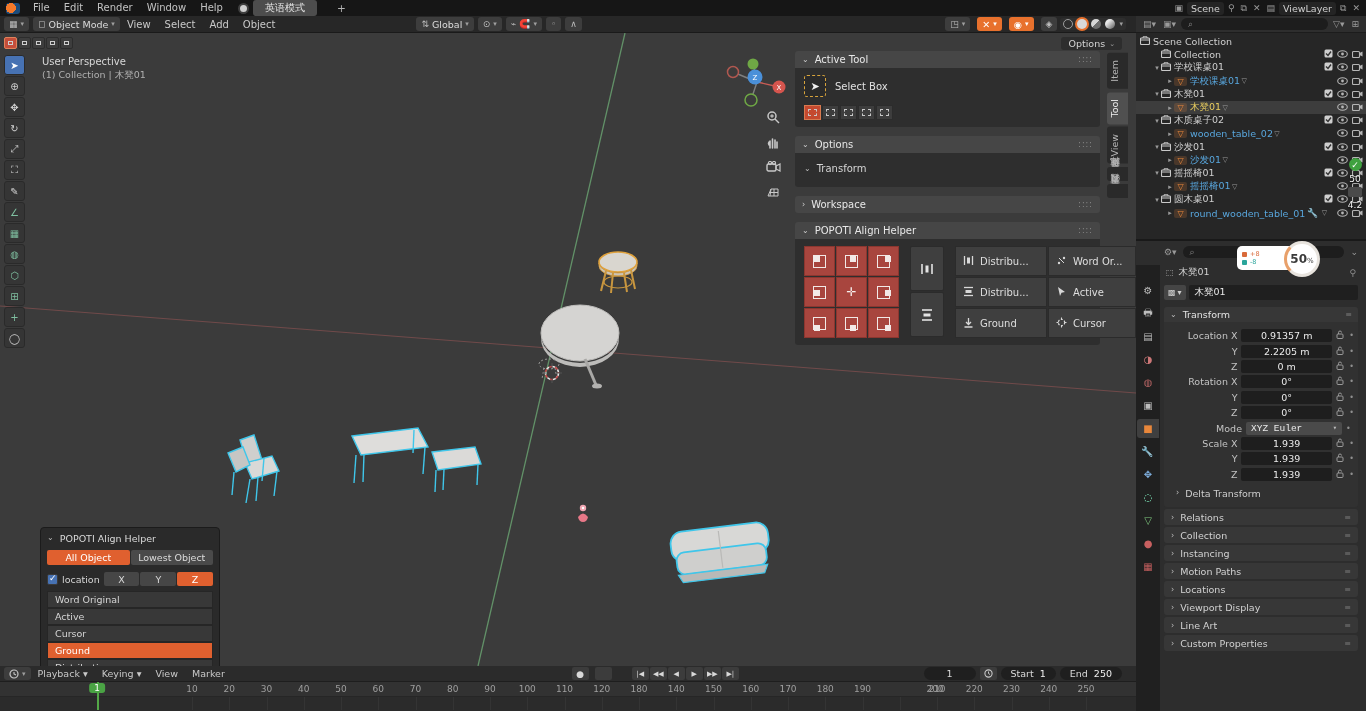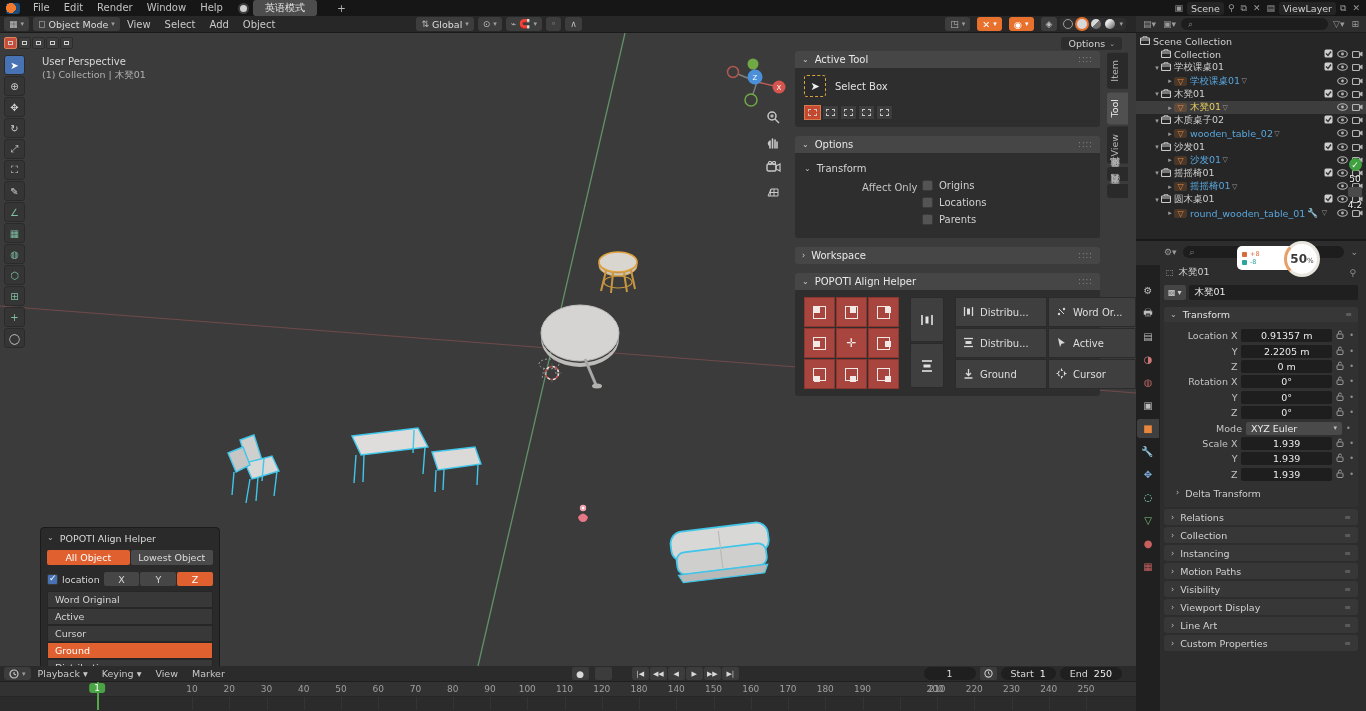--- a/index.html
+++ b/index.html
@@ -131,21 +131,21 @@
   .crumb .pin { margin-left:auto; color:#8f8f8f; font-size:9px; }
   .name-row { display:flex; gap:3px; margin:3px 0 7px; }
   .mini-drop { background:#454545; border-radius:2px; height:15px; display:flex; align-items:center; gap:2px; padding:0 4px; font-size:8px; color:#cfcfcf; }
   .name-field { flex:1; background:#1f1f1f; border-radius:2px; height:15px; display:flex; align-items:center; padding:0 6px; color:#e8e8e8; font-size:9.5px; }
   .p-hdr { background:#373737; border-radius:3px 3px 0 0; height:15px; display:flex; align-items:center; gap:6px; padding:0 6px; color:#e2e2e2; font-size:9.5px; }
   .p-hdr .grip { margin-left:auto; color:#7f7f7f; font-size:8px; }
   .p-body { background:#313131; border-radius:0 0 3px 3px; padding:6px 4px 6px 0; }
   .t-row { display:flex; align-items:center; height:15.4px; gap:4px; }
   .t-lab { width:78px; text-align:right; color:#c3c3c3; font-size:9.5px; }
   .t-field { width:96px; background:#1e1e1e; border-radius:2px; height:13px; display:flex; align-items:center; justify-content:center; color:#eaeaea; font-size:9.5px; }
-  .t-drop { width:96px; background:#4a4a4a; border-radius:2px; height:13px; display:flex; align-items:center; padding:0 5px; color:#eaeaea; font-size:9.5px; }
+  .t-drop { width:96px; background:#4a4a4a; border-radius:2px; height:13px; display:flex; align-items:center; padding:0 5px; color:#eaeaea; font-size:9.5px;font-family:Liberation Mono, monospace; }
   .t-drop .v { margin-left:auto; font-size:7px; color:#bdbdbd; }
   .lockico { color:#9a9a9a; font-size:8px; width:10px; }
   .dot { color:#8f8f8f; font-size:8px; }
   .delta { display:flex; gap:6px; color:#cdcdcd; padding:6px 0 2px 12px; font-size:9.5px; }
   .c-sec { background:#373737; border-radius:3px; height:15.5px; display:flex; align-items:center; gap:6px; padding:0 7px; margin-top:2.5px; color:#d2d2d2; font-size:9.5px; }
   .c-sec .grip { margin-left:auto; color:#7c7c7c; font-size:8px; }
   .car8 { font-size:8px; color:#bdbdbd; }
   
   #timeline { position:absolute; left:0; top:666px; width:1136px; height:45px; background:#2b2b2b; z-index:40; }
   #tl-header { height:16px; background:#2b2b2b; border-bottom:1px solid #1e1e1e; display:flex; align-items:center; }
@@ -445,37 +445,20 @@
     <div class="np-hdr">
       <span class="car">⌄</span>
         <span>Options</span>
         <span class="grip">::::</span>
     </div>
     <div class="np-body" style="position:relative">
       <div class="sub-hdr">
           <span class="car8">⌄</span>
           <span>Transform</span>
         </div>
-      <div style="position:relative">
-        <span class="chk-label" style="top:2px">Affect Only</span>
-        <div id="np-checkboxes">
-            <div class="chk-row">
-              <span class="chk"></span>
-              <span>Origins</span>
-            </div>
-            <div class="chk-row">
-              <span class="chk"></span>
-              <span>Locations</span>
-            </div>
-            <div class="chk-row">
-              <span class="chk"></span>
-              <span>Parents</span>
-            </div>
-          </div>
-      </div>
     </div>
 
     <div class="np-hdr collapsed">
       <span class="car">›</span>
         <span>Workspace</span>
         <span class="grip">::::</span>
     </div>
 
     <div class="np-hdr">
       <span class="car">⌄</span>
@@ -1057,21 +1040,21 @@
             <span>Instancing</span>
             <span class="grip">≡</span>
           </div>
           <div class="c-sec">
             <span class="car8">›</span>
             <span>Motion Paths</span>
             <span class="grip">≡</span>
           </div>
           <div class="c-sec">
             <span class="car8">›</span>
-            <span>Visibility</span>
+            <span>Locations</span>
             <span class="grip">≡</span>
           </div>
           <div class="c-sec">
             <span class="car8">›</span>
             <span>Viewport Display</span>
             <span class="grip">≡</span>
           </div>
           <div class="c-sec">
             <span class="car8">›</span>
             <span>Line Art</span>

